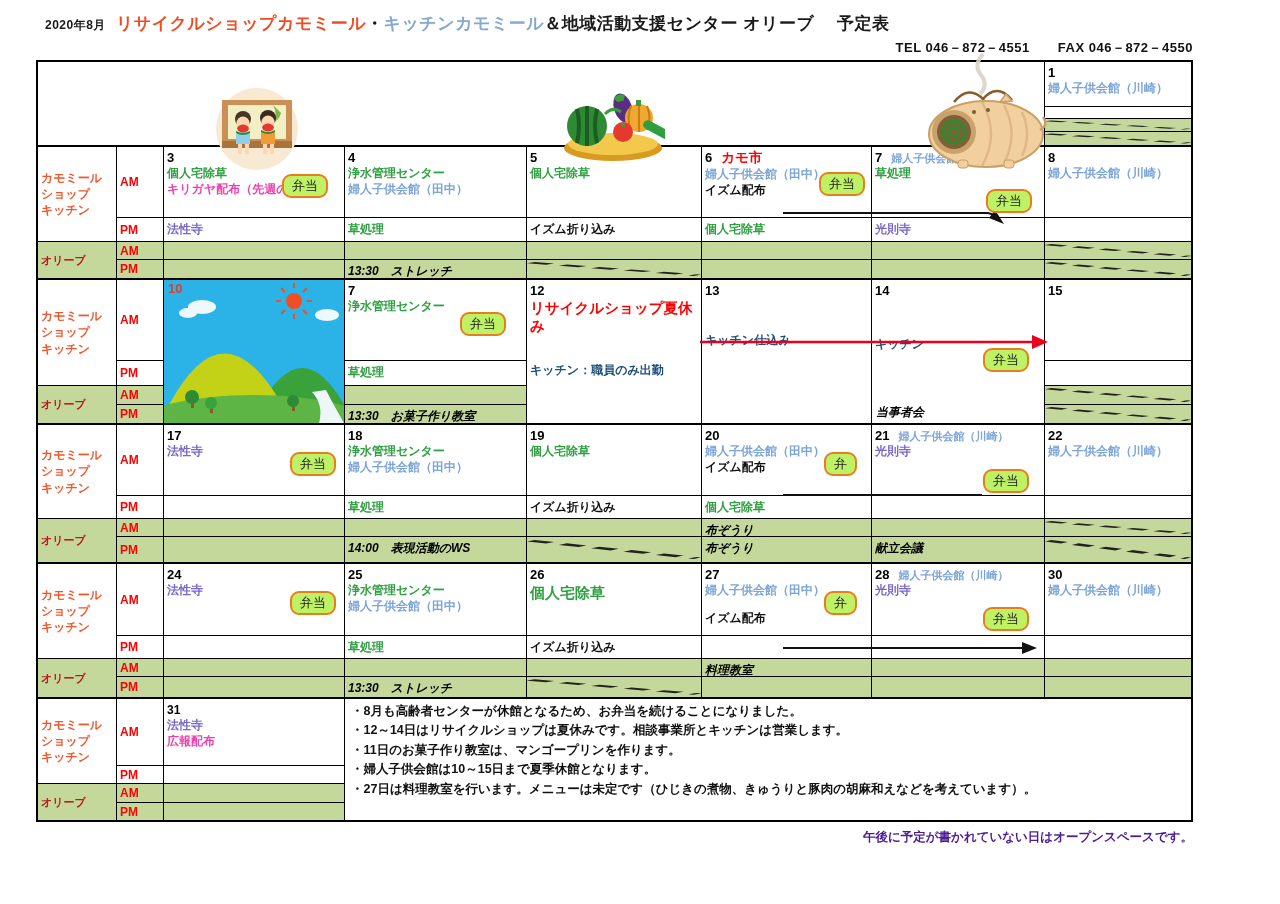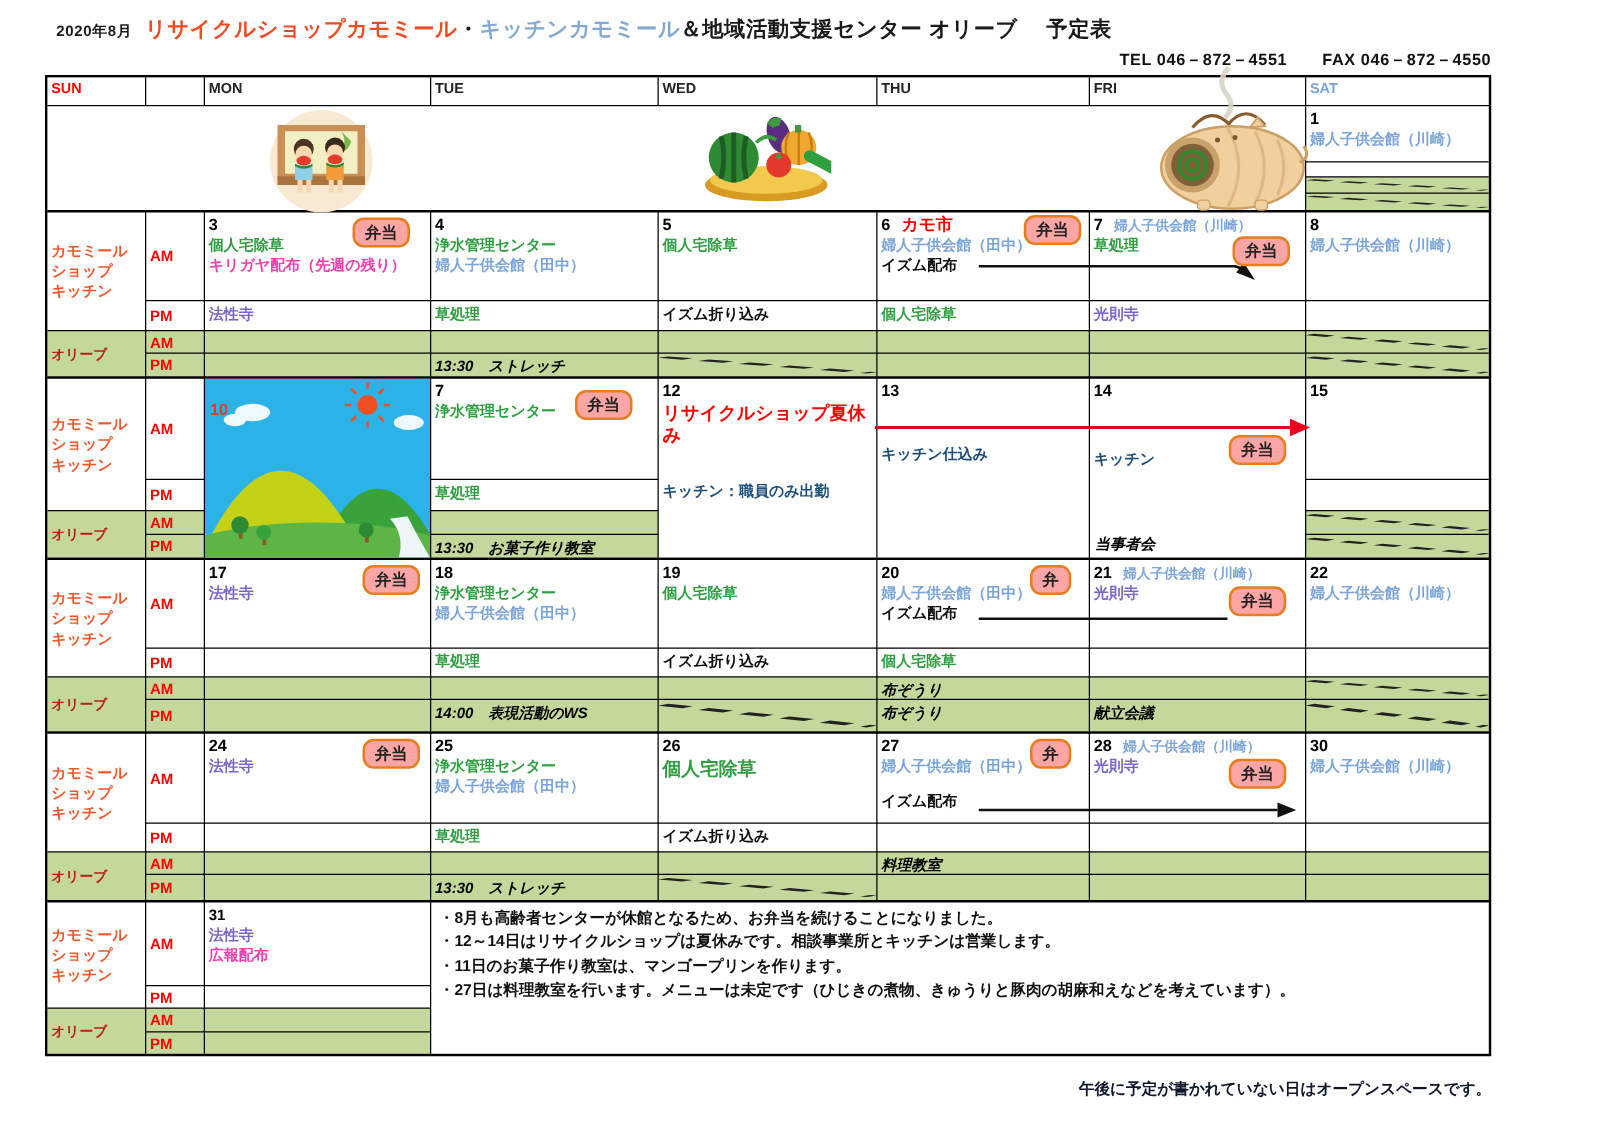--- a/index.html
+++ b/index.html
@@ -42,50 +42,40 @@
   .t-pink{color:#ef3fae;}
   .t-red{color:#000000;font-style:italic;}
   .t-black{color:#111;}
   .big{font-size:15px;}
   .bigred{font-size:14.5px;color:#f00;line-height:1.25;}
   .gap12{margin-top:12px;}
   .mt18{margin-top:28px;}
   .mt34{margin-top:34px;}
   .mt38{margin-top:38px;}
   .diag{position:absolute;inset:0;width:100%;height:100%;display:block;}
-  .badge{position:absolute;background:#fca5a5;border:2px solid #e87d1e;border-radius:9px;font-weight:bold;font-size:13px;color:#222;padding:2px 8px;z-index:6;line-height:1.2;}
+  .badge{position:absolute;background:#bef264;border:2px solid #e87d1e;border-radius:9px;font-weight:normal;font-size:13px;color:#222;padding:2px 8px;z-index:6;line-height:1.2;}
   .overlay-svg{position:absolute;left:0;top:0;z-index:4;pointer-events:none;}
   .illus{position:absolute;z-index:5;pointer-events:none;}
   .bottom-note{position:absolute;left:4px;bottom:2px;}
-  .footer{width:1157px;margin-left:36px;text-align:right;font-size:12.5px;font-weight:bold;color:#0f172a;margin-top:18px;}
+  .footer{width:1157px;margin-left:36px;text-align:right;font-size:12.5px;font-weight:bold;color:#4c1d95;margin-top:7px;}
 </style>
 </head>
 <body>
 
 <div class="page">
 
   <div class="titlebar">
     <span class="t-month">2020年8月</span><span class="t-recycle">リサイクルショップカモミール</span><span class="t-rest">・</span><span class="t-kitchen">キッチンカモミール</span><span class="t-rest">＆地域活動支援センター オリーブ　 予定表</span>
   </div>
   <div class="telfax">
     <span>TEL 046－872－4551</span><span>FAX 046－872－4550</span>
   </div>
 
   <div class="cal">
 
-    <div class="grid hdr">
-      <div class="hc red">SUN</div>
-      <div class="hc"></div>
-      <div class="hc">MON</div>
-      <div class="hc">TUE</div>
-      <div class="hc">WED</div>
-      <div class="hc">THU</div>
-      <div class="hc">FRI</div>
-      <div class="hc satblue">SAT</div>
-    </div>
 
     <div class="grid w1">
       <div class="c" style="grid-area:1/1/5/8"></div>
       <div class="c" style="grid-area:1/8">
         <div><span class="dnum">1</span></div>
         <div class="ev t-blue">婦人子供会館（川崎）</div>
       </div>
       <div class="c" style="grid-area:2/8"></div>
       <div class="c g" style="grid-area:3/8">
           <svg class="diag" viewBox="0 0 100 100" preserveAspectRatio="none">
@@ -214,21 +204,21 @@
             </g>
           <g>
               <rect x="46" y="126" width="3" height="7" fill="#8b5a2b"></rect>
               <circle cx="47" cy="123" r="6" fill="#37a33c"></circle>
             </g>
           <g>
               <rect x="128" y="124" width="3" height="7" fill="#8b5a2b"></rect>
               <circle cx="129" cy="121" r="6" fill="#2e8b34"></circle>
             </g>
         </svg>
-        <span class="dnum rednum" style="position:absolute;top:17px;left:4px;">10</span>
+        <span class="dnum rednum" style="position:absolute;top:1px;left:4px;">10</span>
       </div>
 
       <div class="c" style="grid-area:1/4">
         <div><span class="dnum">7</span></div>
         <div class="ev t-green">浄水管理センター</div>
       </div>
       <div class="c" style="grid-area:2/4"><span class="ev t-green">草処理</span></div>
       <div class="c g" style="grid-area:3/4"></div>
       <div class="c g" style="grid-area:4/4"><span class="ev t-red">13:30　お菓子作り教室</span></div>
 
@@ -423,20 +413,21 @@
         <div class="ev t-pink">広報配布</div>
       </div>
       <div class="c" style="grid-area:2/3"></div>
       <div class="c g" style="grid-area:3/3"></div>
       <div class="c g" style="grid-area:4/3"></div>
 
       <div class="c" style="grid-area:1/4/5/9;padding:3px 6px;">
         <div class="ev t-black" style="font-size:12.5px;line-height:1.55;">・8月も高齢者センターが休館となるため、お弁当を続けることになりました。</div>
         <div class="ev t-black" style="font-size:12.5px;line-height:1.55;">・12～14日はリサイクルショップは夏休みです。相談事業所とキッチンは営業します。</div>
         <div class="ev t-black" style="font-size:12.5px;line-height:1.55;">・11日のお菓子作り教室は、マンゴープリンを作ります。</div>
+        <div class="ev t-black" style="font-size:12.5px;line-height:1.55;">・婦人子供会館は10～15日まで夏季休館となります。</div>
         <div class="ev t-black" style="font-size:12.5px;line-height:1.55;">・27日は料理教室を行います。メニューは未定です（ひじきの煮物、きゅうりと豚肉の胡麻和えなどを考えています）。</div>
       </div>
     </div>
 
     <div class="badge" style="left:244px;top:112px;">弁当</div>
     <div class="badge" style="left:781px;top:110px;">弁当</div>
     <div class="badge" style="left:948px;top:127px;">弁当</div>
     <div class="badge" style="left:422px;top:250px;">弁当</div>
     <div class="badge" style="left:945px;top:286px;">弁当</div>
     <div class="badge" style="left:252px;top:390px;">弁当</div>

